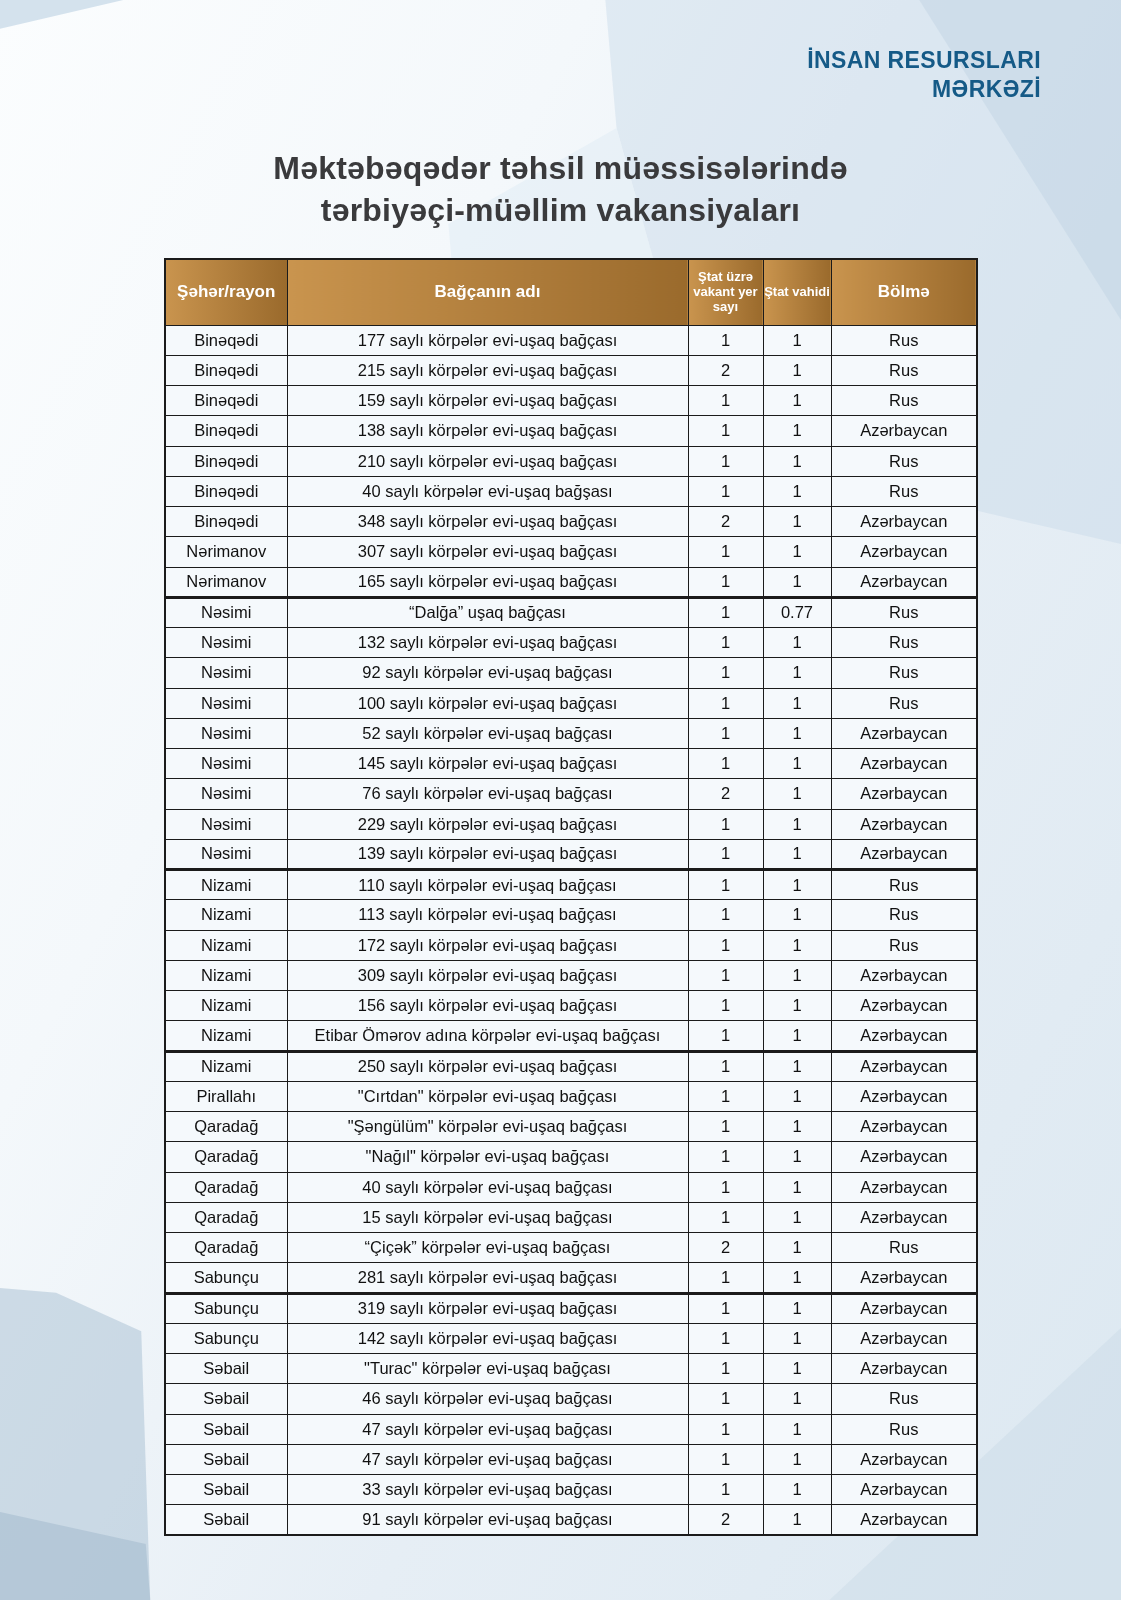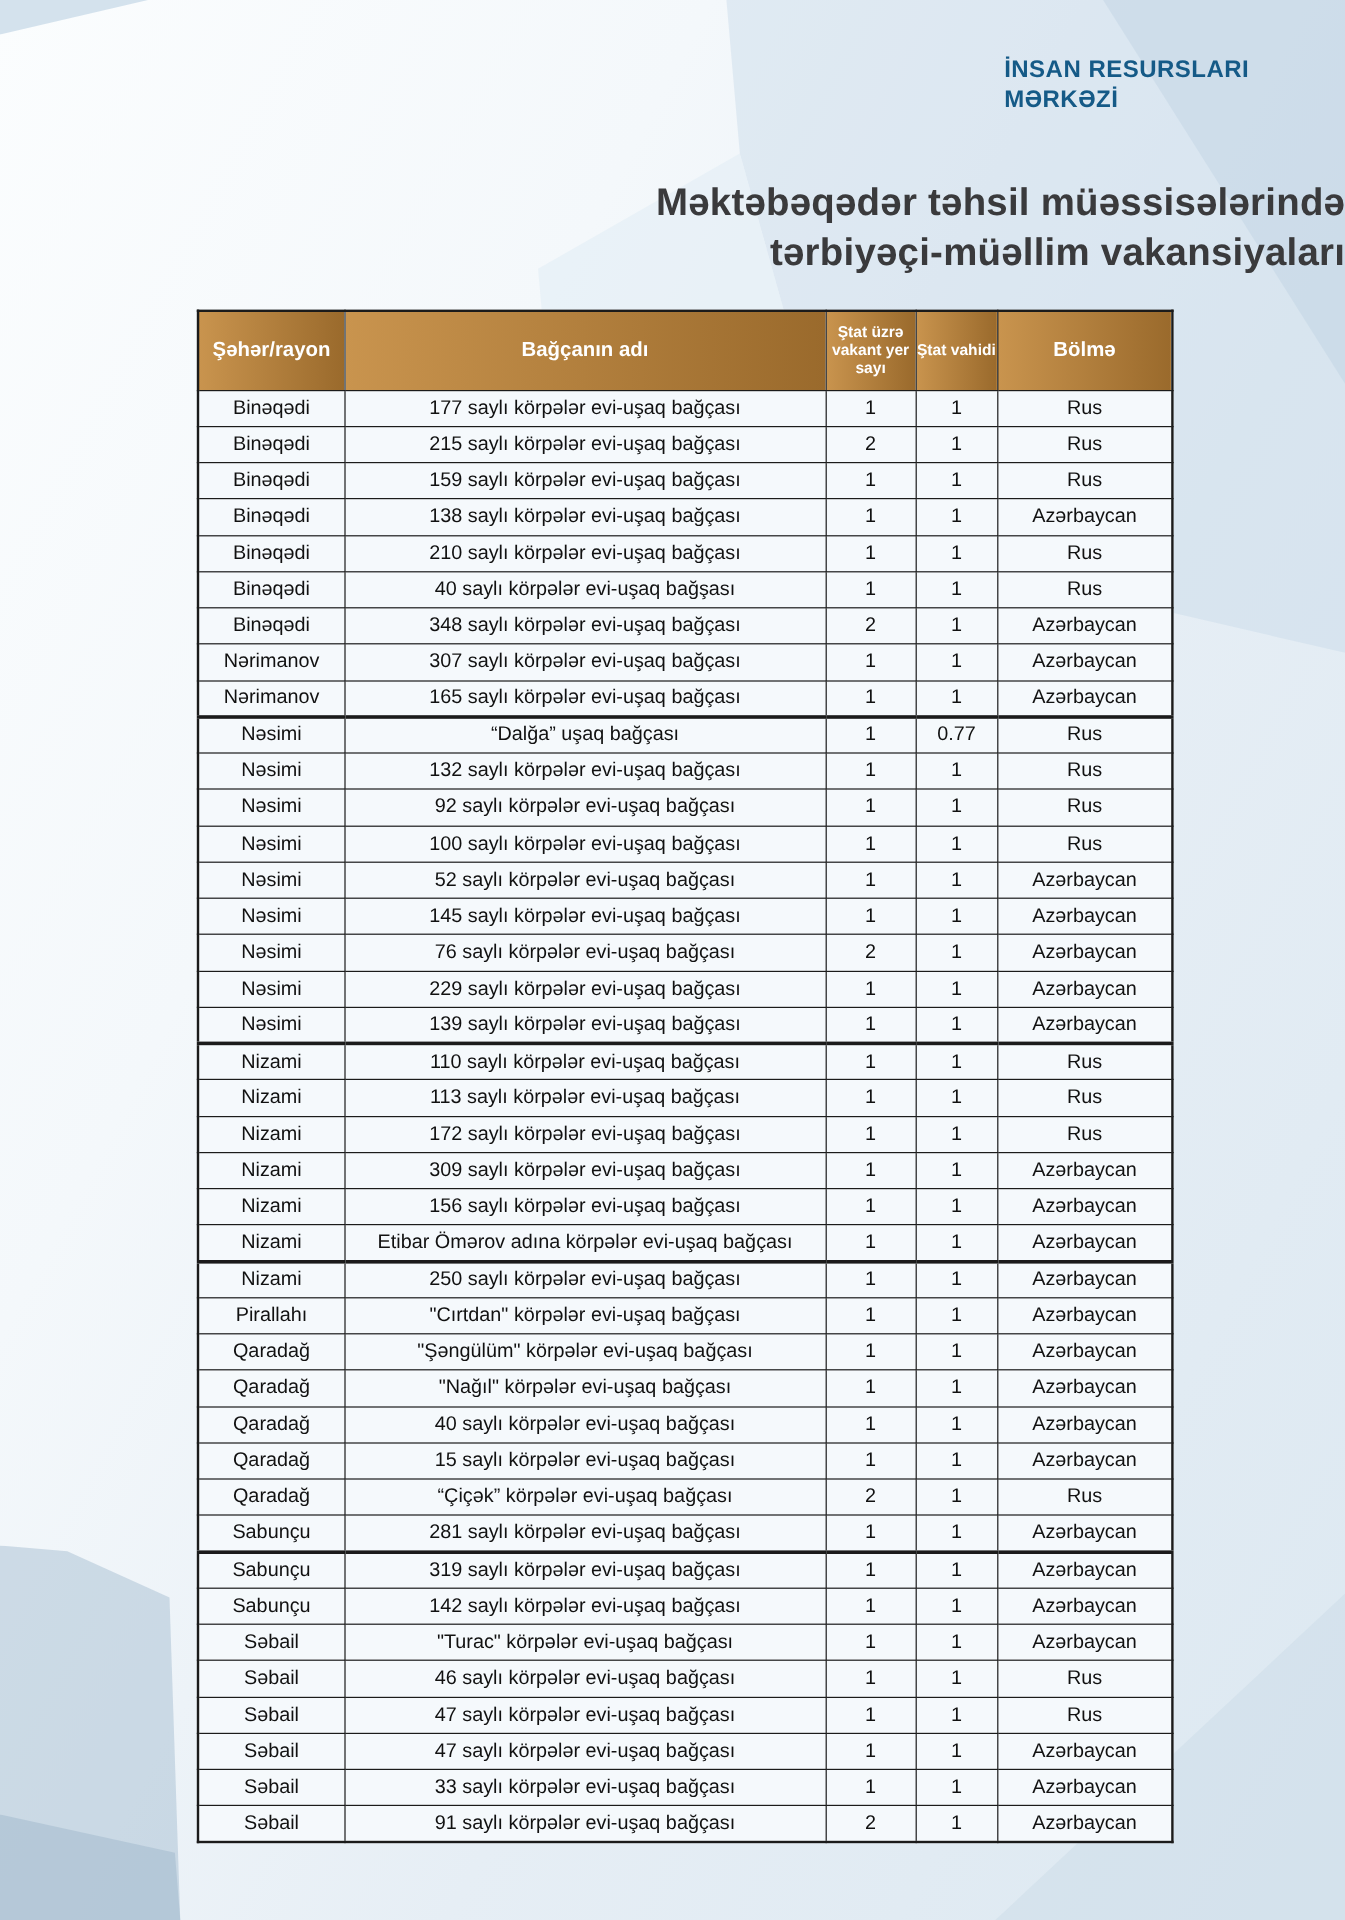--- a/index.html
+++ b/index.html
@@ -22,26 +22,26 @@
   .facet{position:absolute;left:0;top:0;width:100%;height:100%;pointer-events:none;}
   .f1{background:rgba(199,217,232,0.45);clip-path:polygon(54% 0,100% 0,100% 34%,63% 28%,55% 8%);}
   .f2{background:rgba(188,208,226,0.40);clip-path:polygon(82% 0,100% 0,100% 20%);}
   .f3{background:rgba(228,238,246,0.65);clip-path:polygon(55% 8%,63% 28%,42% 30%,40% 14%);}
   .f4{background:rgba(173,195,213,0.55);clip-path:polygon(0 80.5%,5% 80.8%,12.6% 83.2%,13.4% 100%,0 100%);}
   .f5{background:rgba(160,184,204,0.50);clip-path:polygon(0 94.5%,13% 96.5%,13.4% 100%,0 100%);}
   .f6{background:rgba(203,219,232,0.50);clip-path:polygon(100% 83%,100% 100%,74% 100%);}
   .f7{background:rgba(205,221,234,0.85);clip-path:polygon(0 0,11% 0,0 1.8%);}
 
   .logo{
-    position:absolute;top:46px;right:80px;text-align:left;
-    color:var(--logo-blue);font-weight:bold;font-size:20px;line-height:1.25;
+    position:absolute;top:46px;right:80px;text-align:right;
+    color:var(--logo-blue);font-weight:bold;font-size:23px;line-height:1.25;
     letter-spacing:0.4px;
   }
   .title{
-    position:absolute;top:148px;left:0;width:100%;text-align:right;
+    position:absolute;top:148px;left:0;width:100%;text-align:center;
     color:var(--title-color);font-weight:bold;font-size:32px;line-height:1.3;
     letter-spacing:0.2px;
   }
   table.vacancies{
     position:absolute;left:164px;top:258px;width:812px;
     border-collapse:collapse;table-layout:fixed;
     background:var(--cell-bg);
     border:2.5px solid var(--table-border);
   }
   table.vacancies th, table.vacancies td{

